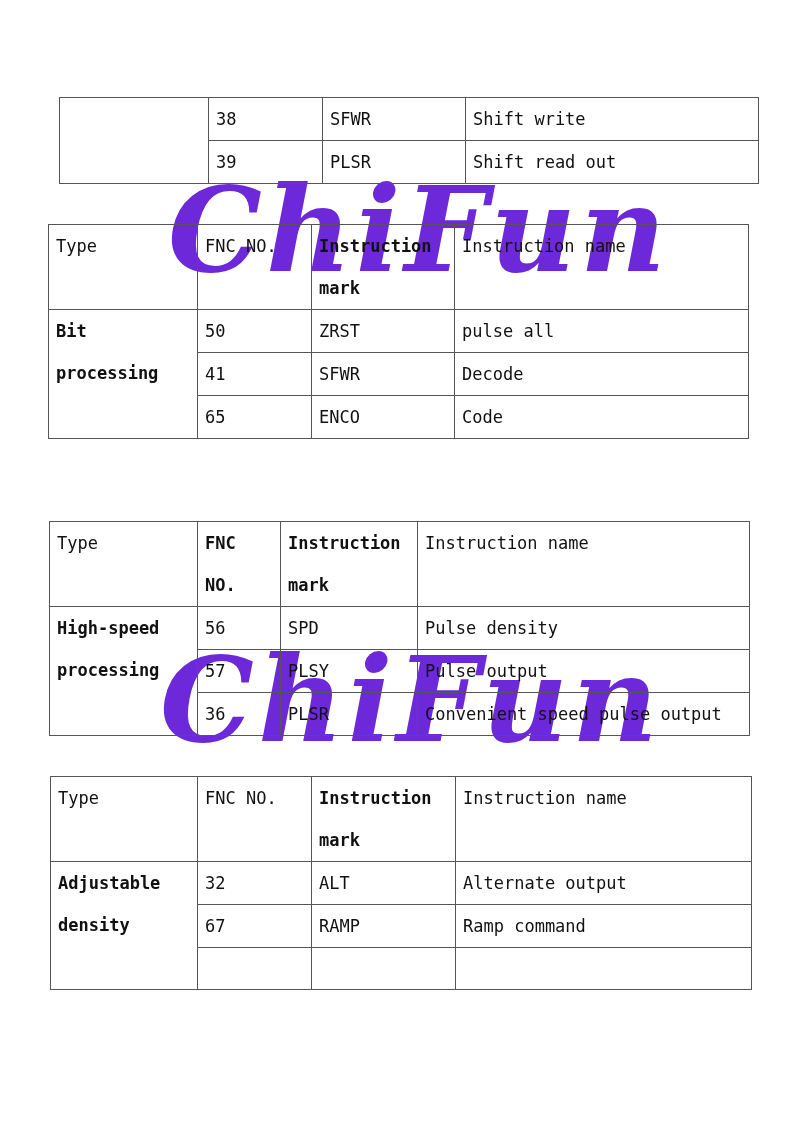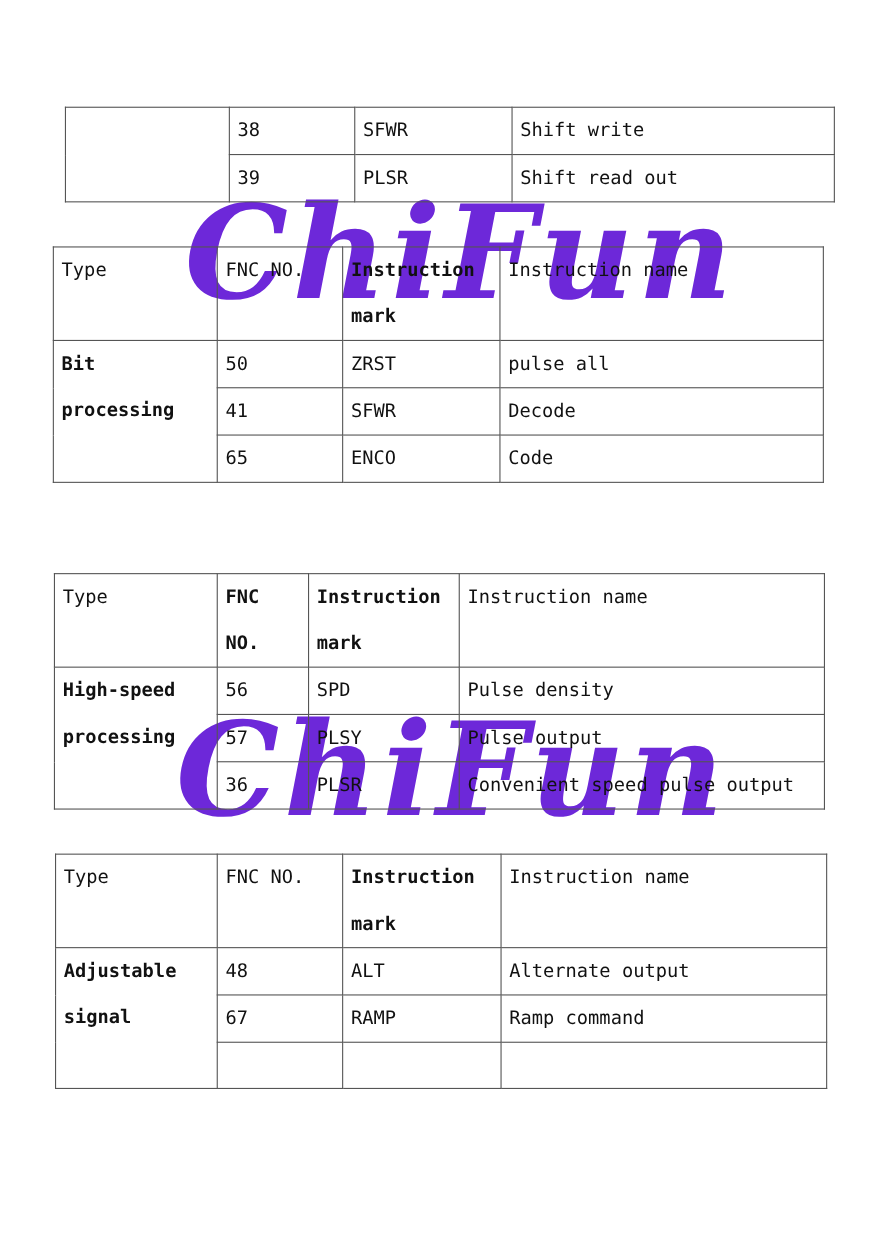--- a/index.html
+++ b/index.html
@@ -145,23 +145,23 @@
     <td class="hdr">FNC NO.</td>
     <td class="hdr">
       <span class="line">Instruction</span>
       <span class="line">mark</span>
     </td>
     <td class="hdr">Instruction name</td>
   </tr>
   <tr>
     <td rowspan="3" class="type">
       <span class="line">Adjustable</span>
-      <span class="line">signal</span>
+      <span class="line">density</span>
     </td>
-    <td>48</td>
+    <td>32</td>
     <td>ALT</td>
     <td>Alternate output</td>
   </tr>
   <tr>
     <td>67</td>
     <td>RAMP</td>
     <td>Ramp command</td>
   </tr>
   <tr>
     <td></td>

